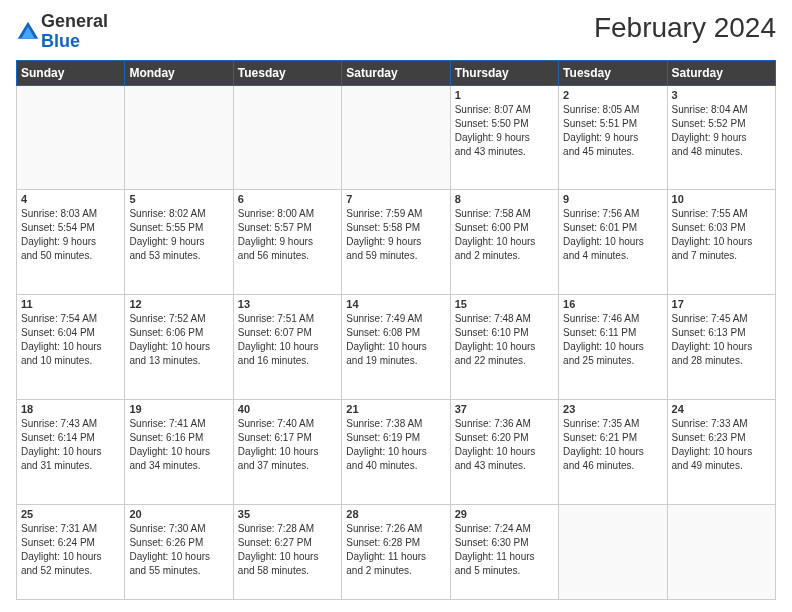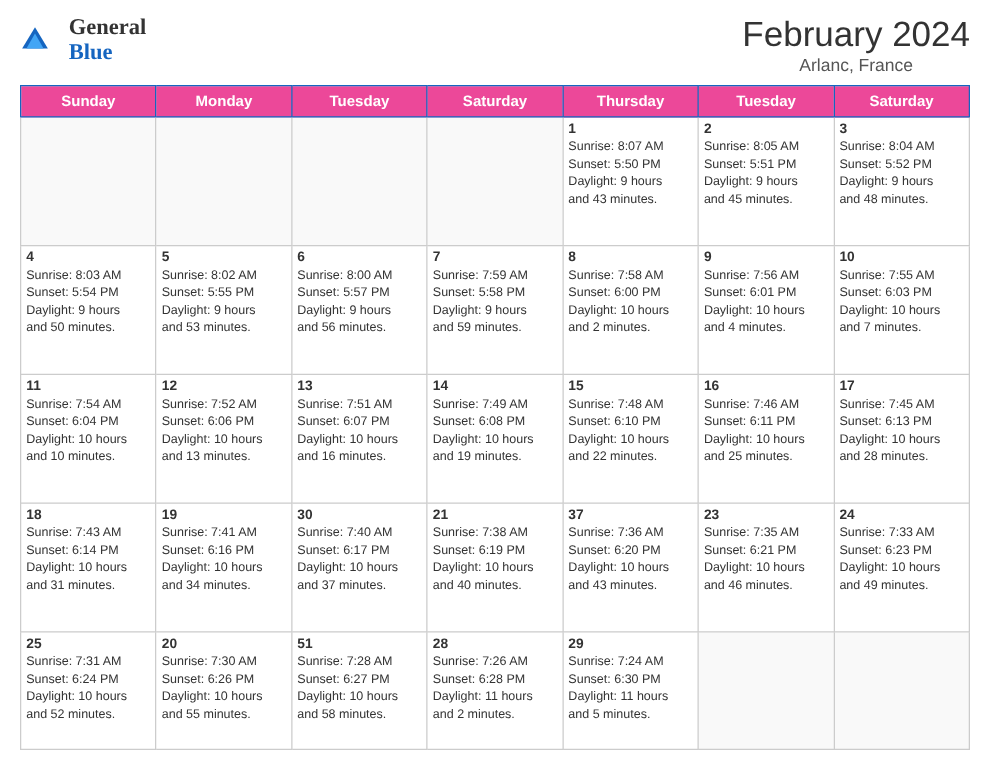--- a/index.html
+++ b/index.html
@@ -19,22 +19,21 @@
     }
     .header {
       display: flex;
       justify-content: space-between;
       align-items: flex-start;
       margin-bottom: 8px;
     }
     .logo {
       display: flex;
       align-items: center;
-      gap: 15px;
-      font-family: Liberation Serif, serif;
+      gap: 1px;
     }
     .logo-text {
       font-size: 18px;
       font-weight: bold;
       line-height: 1.1;
     }
     .logo-general { color: #333; }
     .logo-blue { color: #1565C0; }
     .logo-icon {
       width: 24px;
@@ -53,26 +52,26 @@
       color: #555;
     }
     .calendar {
       flex: 1;
       border: 1px solid #ccc;
       border-collapse: collapse;
       width: 100%;
       table-layout: fixed;
     }
     .calendar th {
-      background-color: #ec4899;
+      background-color: #404040;
       color: #fff;
       font-size: 12px;
       font-weight: bold;
       padding: 5px 4px;
-      text-align: center;
+      text-align: left;
       border: 1px solid #1565C0;
     }
     .calendar td {
       vertical-align: top;
       border: 1px solid #ccc;
       padding: 3px 4px;
       font-size: 9.5px;
       color: #333;
       height: 88px;
     }
@@ -105,21 +104,20 @@
         <polygon points="14,2 26,22 2,22" fill="#1565C0"></polygon>
         <polygon points="14,8 22,22 6,22" fill="#42A5F5"></polygon>
       </svg>
       <div class="logo-text">
         <span class="logo-general">General</span><br>
         <span class="logo-blue">Blue</span>
       </div>
     </div>
     <div class="title-block">
       <div class="month-title">February 2024</div>
-      <div class="location">Arlanc, France</div>
     </div>
   </div>
 
   <table class="calendar">
     <thead>
       <tr>
       <th>Sunday</th>
           <th>Monday</th>
           <th>Tuesday</th>
           <th>Saturday</th>
@@ -210,21 +208,21 @@
         <tr>
           <td>
             <div class="day-num">18</div>
             <div class="day-info">Sunrise: 7:43 AM<br>Sunset: 6:14 PM<br>Daylight: 10 hours<br>and 31 minutes.</div>
           </td>
           <td>
             <div class="day-num">19</div>
             <div class="day-info">Sunrise: 7:41 AM<br>Sunset: 6:16 PM<br>Daylight: 10 hours<br>and 34 minutes.</div>
           </td>
           <td>
-            <div class="day-num">30</div>
+            <div class="day-num">40</div>
             <div class="day-info">Sunrise: 7:40 AM<br>Sunset: 6:17 PM<br>Daylight: 10 hours<br>and 37 minutes.</div>
           </td>
           <td>
             <div class="day-num">21</div>
             <div class="day-info">Sunrise: 7:38 AM<br>Sunset: 6:19 PM<br>Daylight: 10 hours<br>and 40 minutes.</div>
           </td>
           <td>
             <div class="day-num">37</div>
             <div class="day-info">Sunrise: 7:36 AM<br>Sunset: 6:20 PM<br>Daylight: 10 hours<br>and 43 minutes.</div>
           </td>
@@ -240,21 +238,21 @@
         <tr>
           <td>
             <div class="day-num">25</div>
             <div class="day-info">Sunrise: 7:31 AM<br>Sunset: 6:24 PM<br>Daylight: 10 hours<br>and 52 minutes.</div>
           </td>
           <td>
             <div class="day-num">20</div>
             <div class="day-info">Sunrise: 7:30 AM<br>Sunset: 6:26 PM<br>Daylight: 10 hours<br>and 55 minutes.</div>
           </td>
           <td>
-            <div class="day-num">51</div>
+            <div class="day-num">35</div>
             <div class="day-info">Sunrise: 7:28 AM<br>Sunset: 6:27 PM<br>Daylight: 10 hours<br>and 58 minutes.</div>
           </td>
           <td>
             <div class="day-num">28</div>
             <div class="day-info">Sunrise: 7:26 AM<br>Sunset: 6:28 PM<br>Daylight: 11 hours<br>and 2 minutes.</div>
           </td>
           <td>
             <div class="day-num">29</div>
             <div class="day-info">Sunrise: 7:24 AM<br>Sunset: 6:30 PM<br>Daylight: 11 hours<br>and 5 minutes.</div>
           </td>

